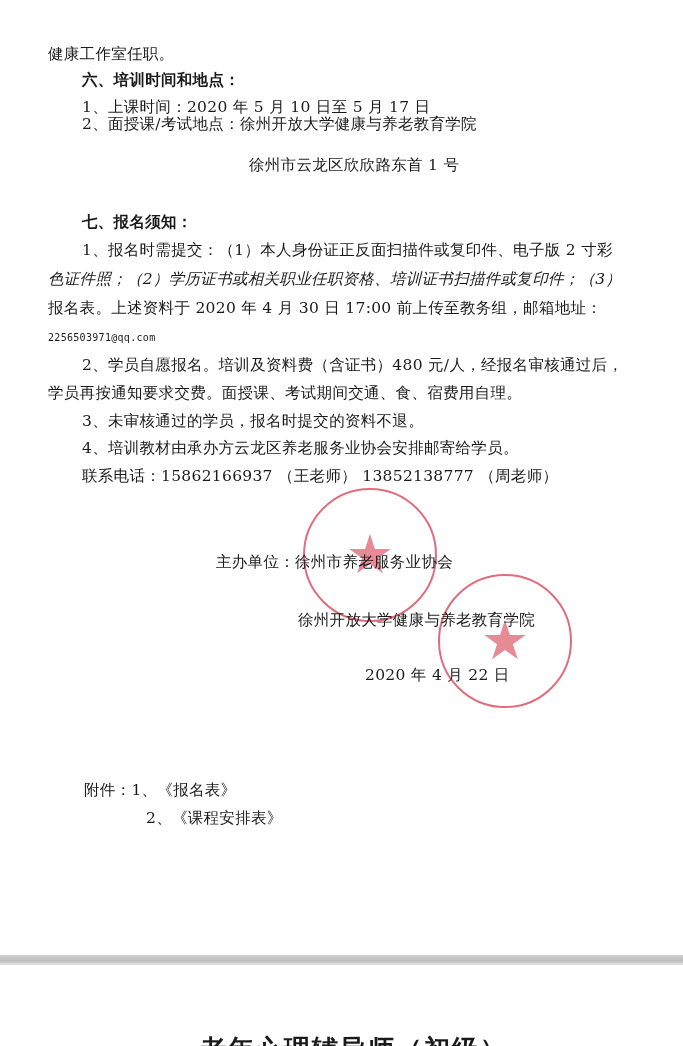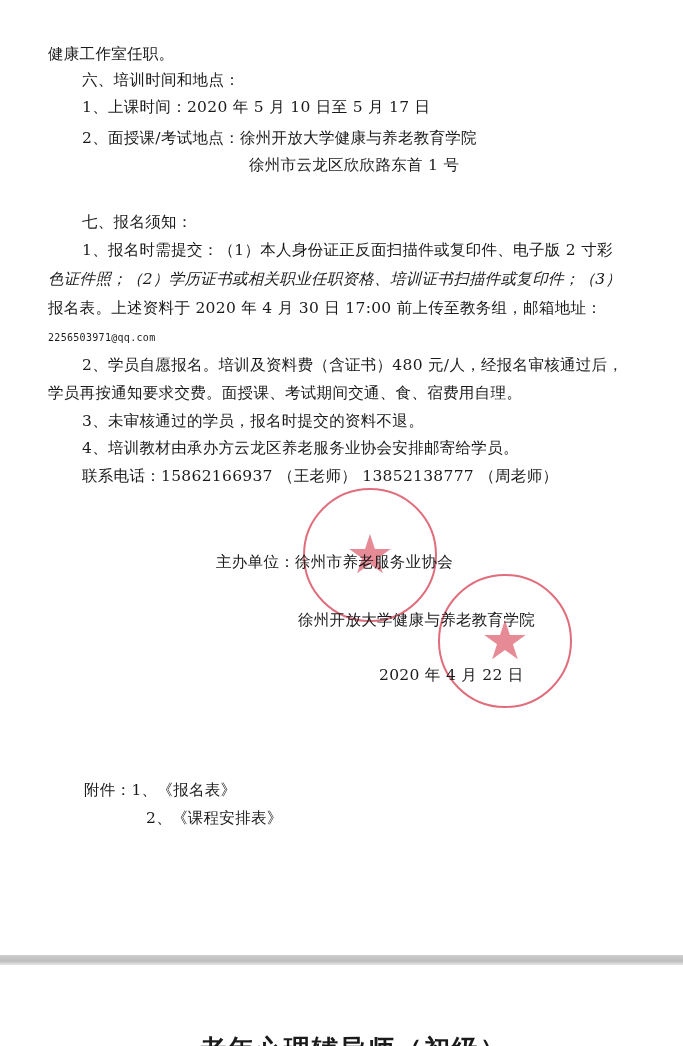--- a/index.html
+++ b/index.html
@@ -5,34 +5,34 @@
   html, body { margin:0; padding:0; }
   body {
     width:683px; height:1046px; overflow:hidden; background:#ffffff;
     font-family: "DejaVu Serif", "Liberation Serif", serif;
     color:#1a1a1a; position:relative;
   }
   .page { position:absolute; left:0; top:0; width:598px; height:955px; background:#fff; }
   .page2 { position:absolute; left:0; top:965px; width:683px; height:81px; background:#fff; }
   .sep { position:absolute; left:0; top:955px; width:683px; height:10px; background:linear-gradient(#cfcfcf,#bdbdbd 60%,#e6e6e6); }
   .line { position:absolute; font-size:15.5px; line-height:20px; white-space:nowrap; letter-spacing:0.3px; }
-  .bold { font-weight:normal; }
+  .bold { font-weight:bold; }
   .mono { font-family:"DejaVu Sans Mono","Liberation Mono",monospace; font-size:10px; }
   .seal { position:absolute; border-radius:50%; border:2.5px solid rgba(214,60,80,0.75); }
   .seal .star { position:absolute; left:50%; top:50%; transform:translate(-50%,-50%); color:rgba(214,60,80,0.6); font-size:54px; line-height:1; }
   .title2 { position:absolute; left:200px; top:1032px; font-size:26px; font-weight:bold; white-space:nowrap; letter-spacing:2px; }
 </style>
 </head>
 <body>
 
 <div class="page">
   <div class="line" style="left:48px;top:44px;">健康工作室任职。</div>
   <div class="line bold" style="left:82px;top:70px;">六、培训时间和地点：</div>
   <div class="line" style="left:82px;top:97px;">1、上课时间：2020 年 5 月 10 日至 5 月 17 日</div>
-  <div class="line" style="left:82px;top:128px;">2、面授课/考试地点：徐州开放大学健康与养老教育学院</div>
+  <div class="line" style="left:82px;top:114px;">2、面授课/考试地点：徐州开放大学健康与养老教育学院</div>
   <div class="line" style="left:249px;top:155px;">徐州市云龙区欣欣路东首 1 号</div>
 
   <div class="line bold" style="left:82px;top:212px;">七、报名须知：</div>
   <div class="line" style="left:82px;top:240px;">1、报名时需提交：（1）本人身份证正反面扫描件或复印件、电子版 2 寸彩</div>
   <div class="line" style="left:48px;top:269px;font-style:italic;">色证件照；（2）学历证书或相关职业任职资格、培训证书扫描件或复印件；（3）</div>
   <div class="line" style="left:48px;top:298px;">报名表。上述资料于 2020 年 4 月 30 日 17:00 前上传至教务组，邮箱地址：</div>
   <div class="line mono" style="left:48px;top:328px;">2256503971@qq.com</div>
   <div class="line" style="left:82px;top:355px;">2、学员自愿报名。培训及资料费（含证书）480 元/人，经报名审核通过后，</div>
   <div class="line" style="left:48px;top:383px;">学员再按通知要求交费。面授课、考试期间交通、食、宿费用自理。</div>
   <div class="line" style="left:82px;top:411px;">3、未审核通过的学员，报名时提交的资料不退。</div>
@@ -41,21 +41,21 @@
 
   <div class="seal" style="left:303px;top:488px;width:130px;height:130px;">
     <span class="star">★</span>
   </div>
   <div class="seal" style="left:438px;top:574px;width:130px;height:130px;">
     <span class="star">★</span>
   </div>
 
   <div class="line" style="left:216px;top:552px;">主办单位：徐州市养老服务业协会</div>
   <div class="line" style="left:298px;top:610px;">徐州开放大学健康与养老教育学院</div>
-  <div class="line" style="left:379px;top:665px;">2020 年 4 月 22 日</div>
+  <div class="line" style="left:365px;top:665px;">2020 年 4 月 22 日</div>
 
   <div class="line" style="left:84px;top:780px;">附件：1、《报名表》</div>
   <div class="line" style="left:133px;top:808px;margin-left:13px;">2、《课程安排表》</div>
 </div>
 
 <div class="sep"></div>
 
 <div class="page2"></div>
 <div class="title2">老年心理辅导师（初级）</div>
 

